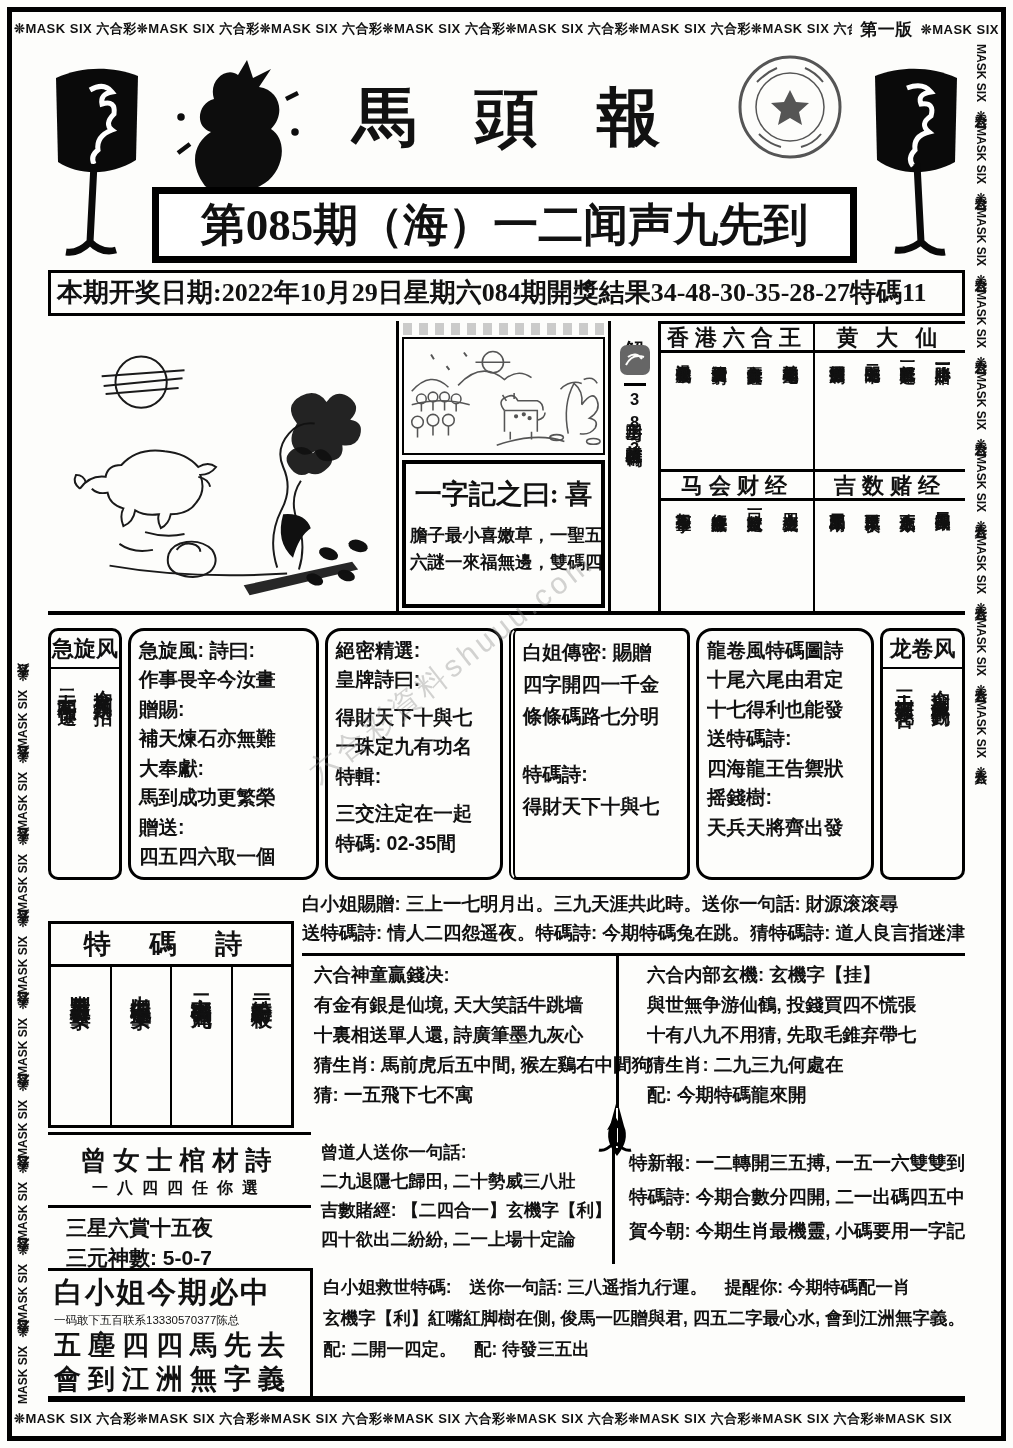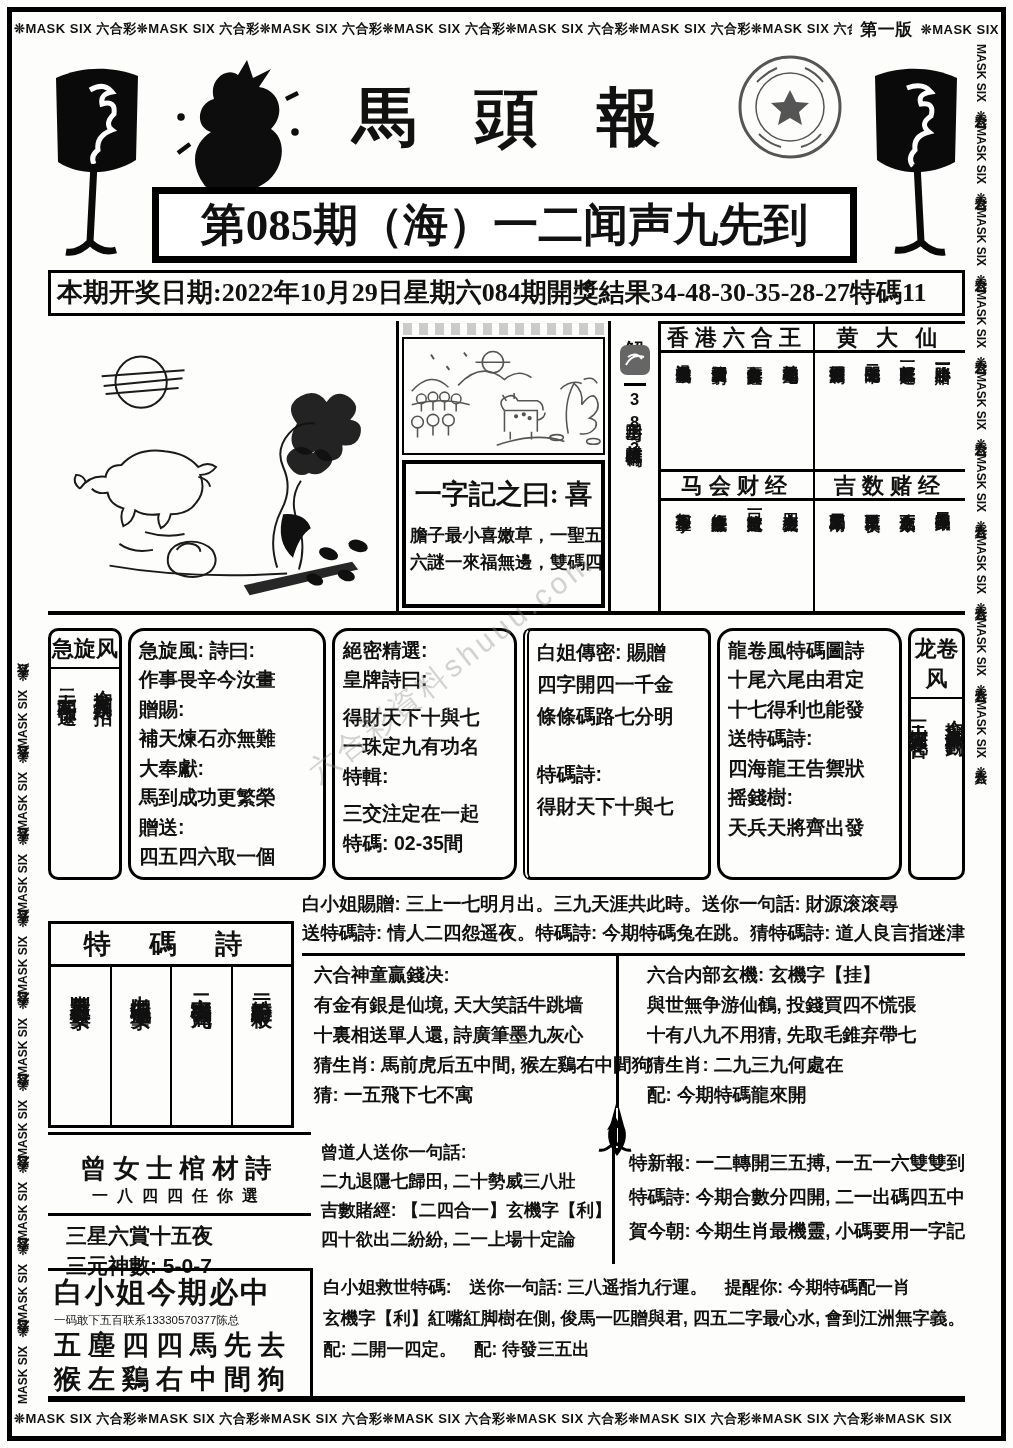--- a/index.html
+++ b/index.html
@@ -94,21 +94,21 @@
   .prodigy { width:310px; padding-top:4px; }
   .prodigy .ln, .internal .ln { font-weight:bold; font-size:18.5px; line-height:30px; white-space:nowrap;margin-left:12px; }
   .vdiv { width:3px; background:#000; margin:0 4px; position:relative; }
   .ornament { position:absolute; left:-14px; bottom:-28px; width:30px; height:56px; }
   .internal { flex:1; padding:4px 0 0 12px; }
 
   
   .rowB { margin-top:4px; height:132px; display:flex; }
   .coffin { width:270px; border-top:3px solid #000; }
   .coffin .t { font-family:"Liberation Serif",serif; font-weight:bold; font-size:26px; letter-spacing:7px;
-      text-align:center; padding-top:16px; white-space:nowrap; }
+      text-align:center; padding-top:8px; white-space:nowrap; }
   .coffin .l1 { font-family:"Liberation Serif",serif; font-weight:bold; font-size:16px; letter-spacing:9px;
       text-align:center; border-bottom:3px solid #000; padding-bottom:6px; white-space:nowrap; }
   .coffin .l2 { font-weight:bold; font-size:21px; padding:5px 0 0 18px; line-height:30px; }
   .zeng { width:312px; border-right:3px solid #000; padding:6px 0 0 10px; }
   .zeng .ln { font-weight:bold; font-size:17.5px; line-height:29px; white-space:nowrap; }
   .texin { flex:1; padding:14px 0 0 14px; position:relative; }
   .texin .ln { font-weight:bold; font-size:18.5px; line-height:34px; white-space:nowrap; }
   .texin-orn { position:absolute; left:-18px; top:-16px; width:36px; height:44px; }
 
   
@@ -326,21 +326,21 @@
       </div>
       <div class="rbox">
         <div class="ln">龍卷風特碼圖詩</div>
         <div class="ln">十尾六尾由君定</div>
         <div class="ln">十七得利也能發</div>
         <div class="ln">送特碼詩:</div>
         <div class="ln">四海龍王告禦狀</div>
         <div class="ln">摇錢樹:</div>
         <div class="ln">天兵天將齊出發</div>
       </div>
-      <div class="vbox" style="width:57px">
+      <div class="vbox" style="width:85px">
         <div class="h">龙卷风</div>
         <div class="cols">
           <span class="vt">三十火樹銀花合</span>
           <span class="vt">今期生肖羊觀釣</span>
         </div>
       </div>
     </div>
 
     <div class="rowA">
       <div class="sp-box">
@@ -412,21 +412,21 @@
         <div class="ln">特碼詩: 今期合數分四開, 二一出碼四五中</div>
         <div class="ln">賀今朝: 今期生肖最機靈, 小碼要用一字記</div>
       </div>
     </div>
 
     <div class="rowC">
       <div class="mustwin">
         <div class="t">白小姐今期必中</div>
         <div class="contact">一码敢下五百联系13330570377陈总</div>
         <div class="ln">五塵四四馬先去</div>
-        <div class="ln">猴左鷄右中間狗</div>
+        <div class="ln">會到江洲無字義</div>
       </div>
       <div class="rescue">
         <div class="ln">白小姐救世特碼:　送你一句話: 三八遥指九行運。　提醒你: 今期特碼配一肖</div>
         <div class="ln">玄機字【利】紅嘴紅脚樹在側, 俊馬一匹贈與君, 四五二字最心水, 會到江洲無字義。</div>
         <div class="ln">配: 二開一四定。　配: 待發三五出</div>
       </div>
     </div>
 
   </div>
 </div>

